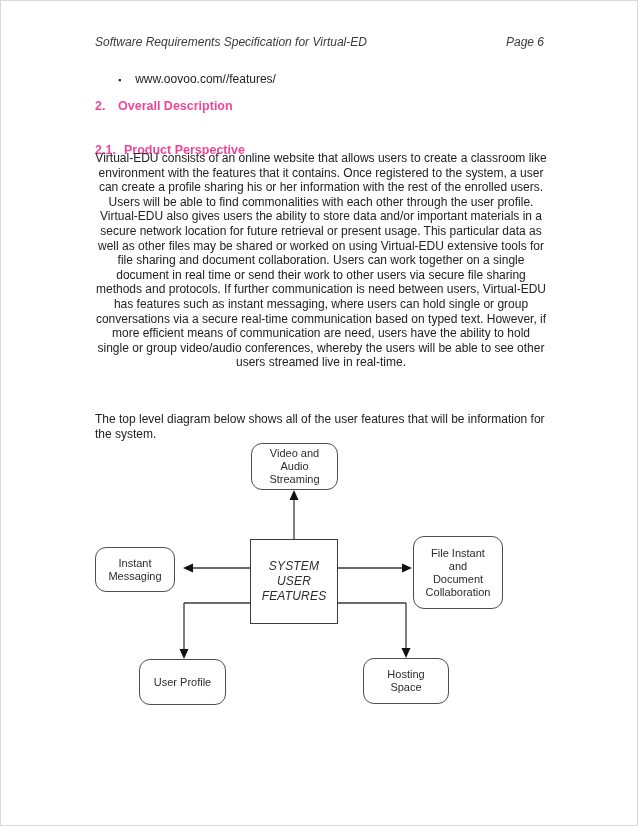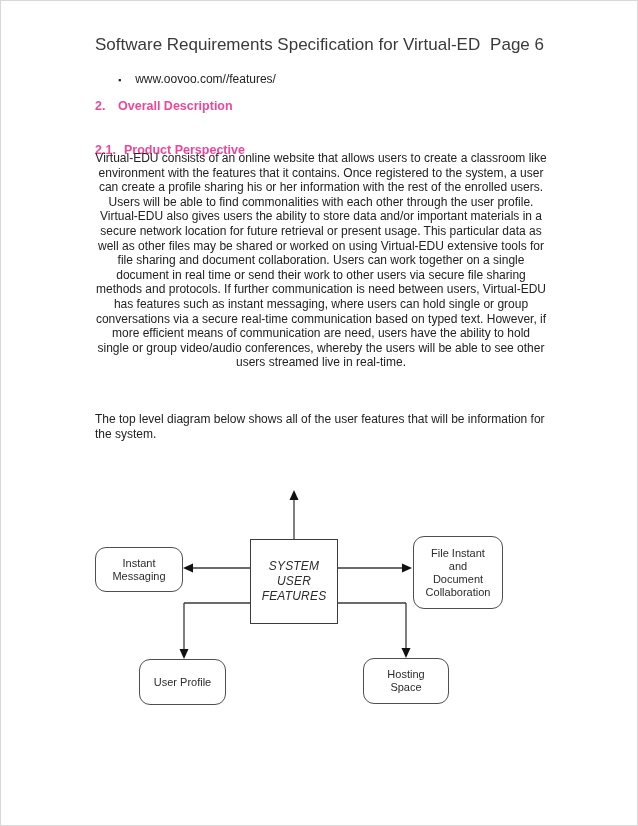--- a/index.html
+++ b/index.html
@@ -18,21 +18,22 @@
     font-family: "Liberation Sans", sans-serif;
     color: #222222;
   }
   .running-header {
     position: absolute;
     top: 34px;
     left: 94px;
     right: 93px;
     display: flex;
     justify-content: space-between;
-    font-size: 17px;
+    font-size: 12px;
+    font-style: italic;
     color: #3a3a3a;
   }
   .bullet-line {
     position: absolute;
     top: 71px;
     left: 117px;
     font-size: 12px;
     display: flex;
     align-items: baseline;
   }
@@ -93,21 +94,21 @@
   }
   .node-center {
     border-radius: 0;
     border: 1.2px solid #3c3c3c;
     font-size: 12px;
     line-height: 15px;
     letter-spacing: 0.2px;
   }
   .node-video   { left: 250px; top: 12px;  width: 87px; height: 47px; }
   .node-center  { left: 249px; top: 108px; width: 88px; height: 85px; font-style: italic; }
-  .node-instant { left: 94px;  top: 116px; width: 88px; height: 45px; text-align: center; }
+  .node-instant { left: 94px;  top: 116px; width: 80px; height: 45px; text-align: center; }
   .node-file    { left: 412px; top: 105px; width: 90px; height: 73px; }
   .node-user    { left: 138px; top: 228px; width: 87px; height: 46px; }
   .node-hosting { left: 362px; top: 227px; width: 86px; height: 46px; }
 </style>
 </head>
 <body>
 
 <div class="page">
 
   <div class="running-header">
@@ -147,20 +148,23 @@
 
       <line x1="183" y1="172" x2="405" y2="172" stroke="#3a3a3a" stroke-width="1.3"></line>
 
       <line x1="183" y1="172" x2="183" y2="219" stroke="#3a3a3a" stroke-width="1.3"></line>
       <polygon points="183,228 178.5,218 187.5,218" fill="#111111"></polygon>
 
       <line x1="405" y1="172" x2="405" y2="218" stroke="#3a3a3a" stroke-width="1.3"></line>
       <polygon points="405,227 400.5,217 409.5,217" fill="#111111"></polygon>
     </svg>
 
+    <div class="node node-video">Video and
+Audio
+Streaming</div>
     <div class="node node-center">SYSTEM
 USER
 FEATURES</div>
     <div class="node node-instant">Instant
 Messaging</div>
     <div class="node node-file">File Instant
 and
 Document
 Collaboration</div>
     <div class="node node-user">User Profile</div>

